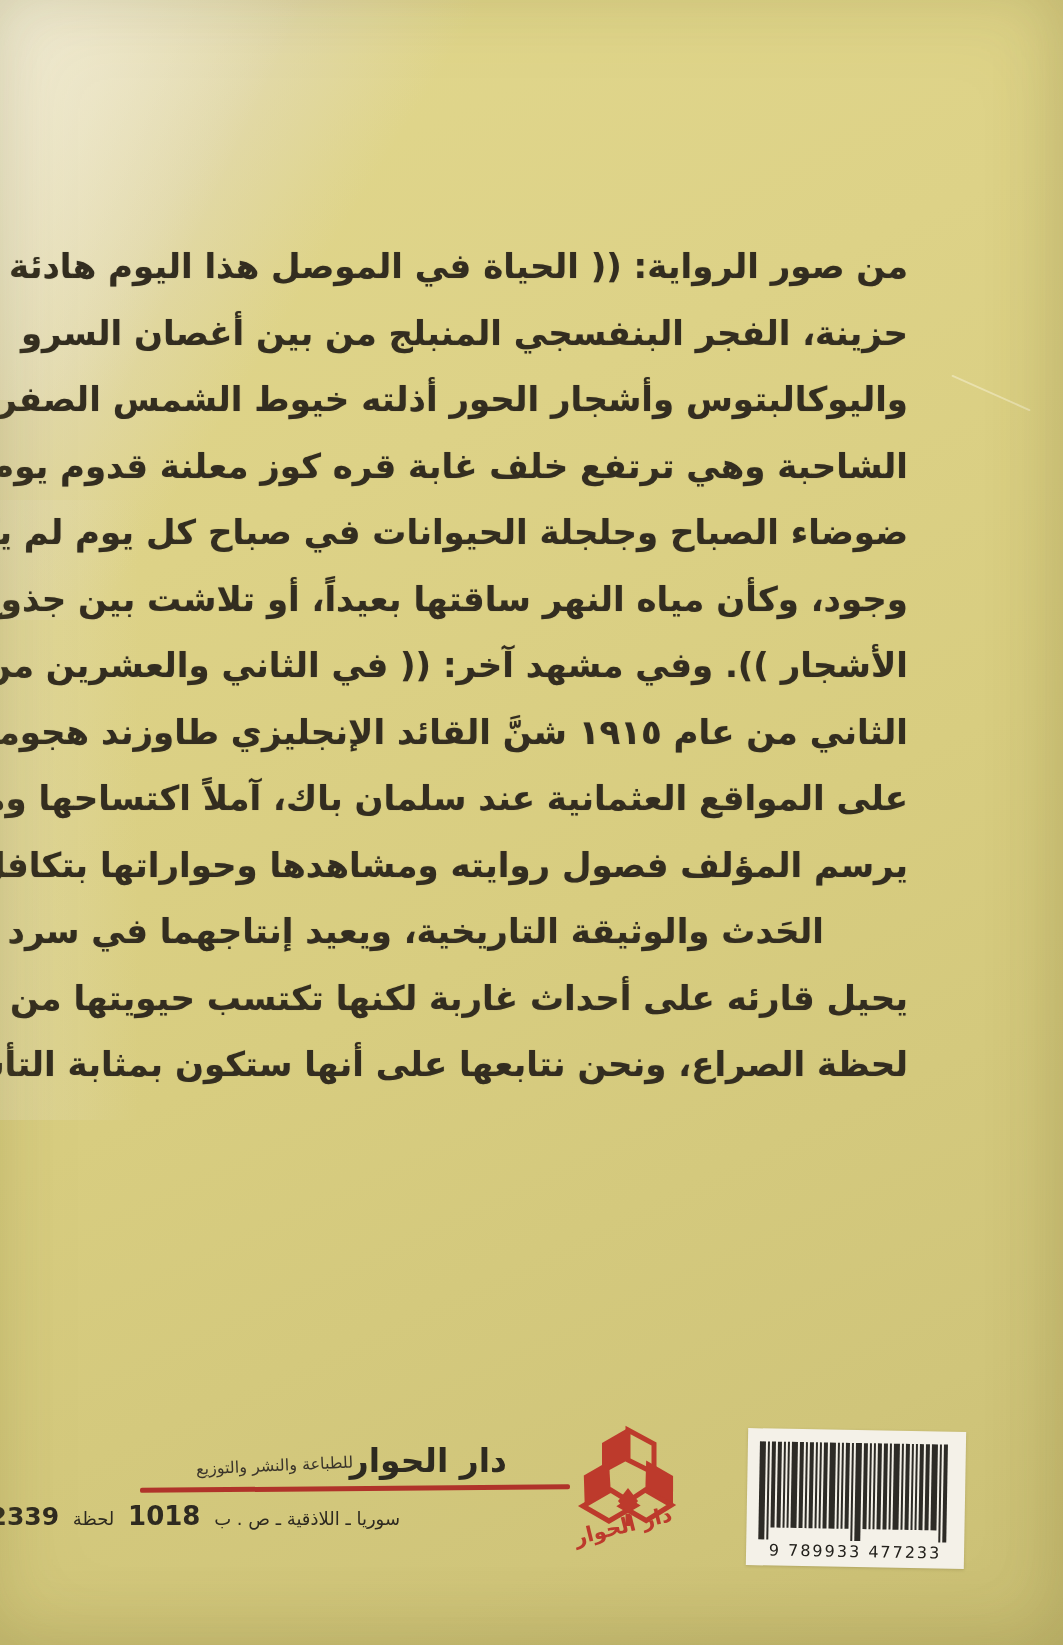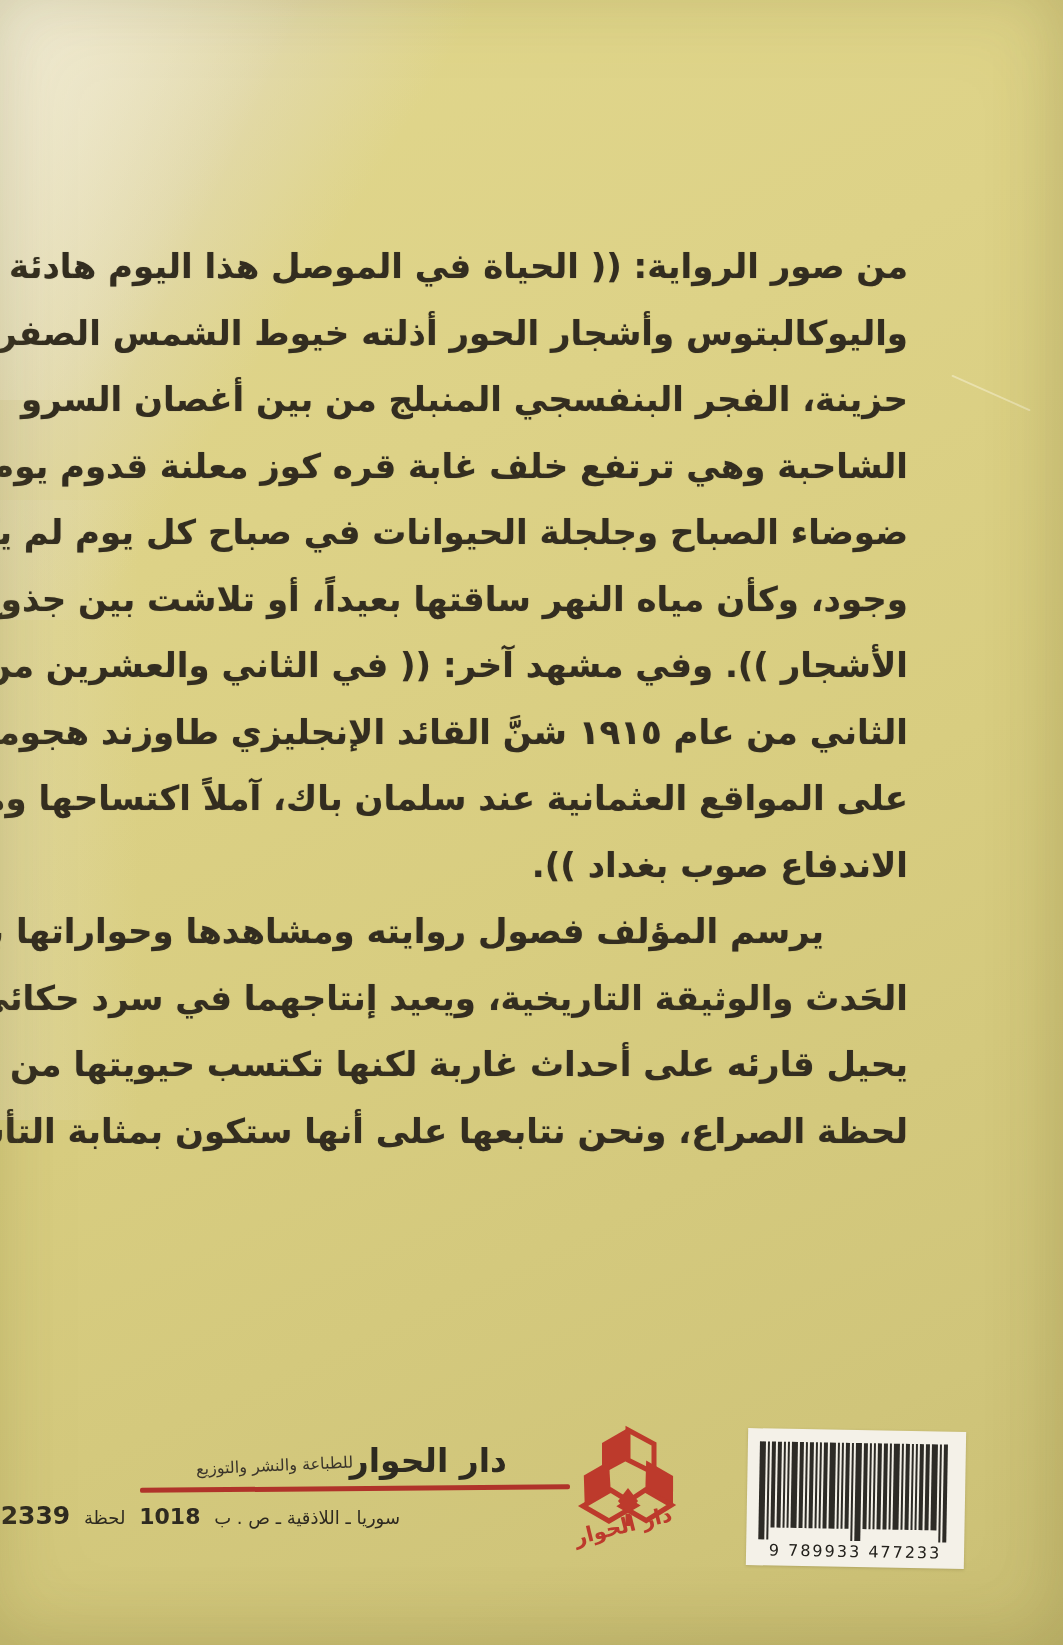--- a/index.html
+++ b/index.html
@@ -50,21 +50,21 @@
     font-size:16px;color:#3a342a;transform:rotate(-2.5deg);
   }
   #publisher-rule{
     position:absolute;left:140px;top:1486px;width:430px;height:5px;
     transform:rotate(-0.5deg);border-radius:2px;
   }
   #publisher-contact{
     position:absolute;top:1501px;right:663px;direction:rtl;white-space:nowrap;
     color:#2e2a20;font-size:18px;
   }
-  #publisher-contact .num{font-weight:bold;font-size:22px;letter-spacing:1px;}
+  #publisher-contact .num{font-weight:bold;font-size:26px;letter-spacing:1px;}
   #publisher-contact .phone-num{font-weight:bold;font-size:25px;letter-spacing:1px;}
   #publisher-contact span{margin-left:8px;}
 
   
   #logo{position:absolute;left:558px;top:1422px;width:140px;height:135px;}
   #logo-calligraphy{
     position:absolute;left:548px;top:1514px;width:150px;text-align:center;
     direction:rtl;font-size:21px;font-weight:bold;
     transform:rotate(-14deg);letter-spacing:1px;white-space:nowrap;
   }
@@ -90,29 +90,28 @@
 
 <div id="cover">
 
   <div class="fold-a"></div>
   <div class="fold-b"></div>
   <div class="fold-c"></div>
   <div class="scratch"></div>
 
   <div id="body-text" style="color: rgb(51, 45, 32);">
       <div class="line">من صور الرواية: (( الحياة في الموصل هذا اليوم هادئة منكسرة</div>
+      <div class="line">حزينة، الفجر البنفسجي المنبلج من بين أغصان السرو</div>
       <div class="line">واليوكالبتوس وأشجار الحور أذلته خيوط الشمس الصفر</div>
-      <div class="line">حزينة، الفجر البنفسجي المنبلج من بين أغصان السرو</div>
       <div class="line">الشاحبة وهي ترتفع خلف غابة قره كوز معلنة قدوم يوم جديد.</div>
       <div class="line">ضوضاء الصباح وجلجلة الحيوانات في صباح كل يوم لم يكن لها</div>
       <div class="line">وجود، وكأن مياه النهر ساقتها بعيداً، أو تلاشت بين جذوع</div>
       <div class="line">الأشجار )). وفي مشهد آخر: (( في الثاني والعشرين من تشرين</div>
       <div class="line">الثاني من عام ١٩١٥ شنَّ القائد الإنجليزي طاوزند هجومه الكبير</div>
       <div class="line">على المواقع العثمانية عند سلمان باك، آملاً اكتساحها ومن ثم</div>
-      <div class="line">الاندفاع صوب بغداد )).</div>
       <div class="line">يرسم المؤلف فصول روايته ومشاهدها وحواراتها بتكافل وتجاور</div>
       <div class="line">الحَدث والوثيقة التاريخية، ويعيد إنتاجهما في سرد حكائي مشوّق</div>
       <div class="line">يحيل قارئه على أحداث غاربة لكنها تكتسب حيويتها من توهّج</div>
       <div class="line">لحظة الصراع، ونحن نتابعها على أنها ستكون بمثابة التأسيس،</div>
     </div>
 
   <div id="publisher-name">دار الحوار</div>
   <div id="publisher-tagline">للطباعة والنشر والتوزيع</div>
   <div id="publisher-rule" style="background: rgb(176, 51, 42);"></div>
 

